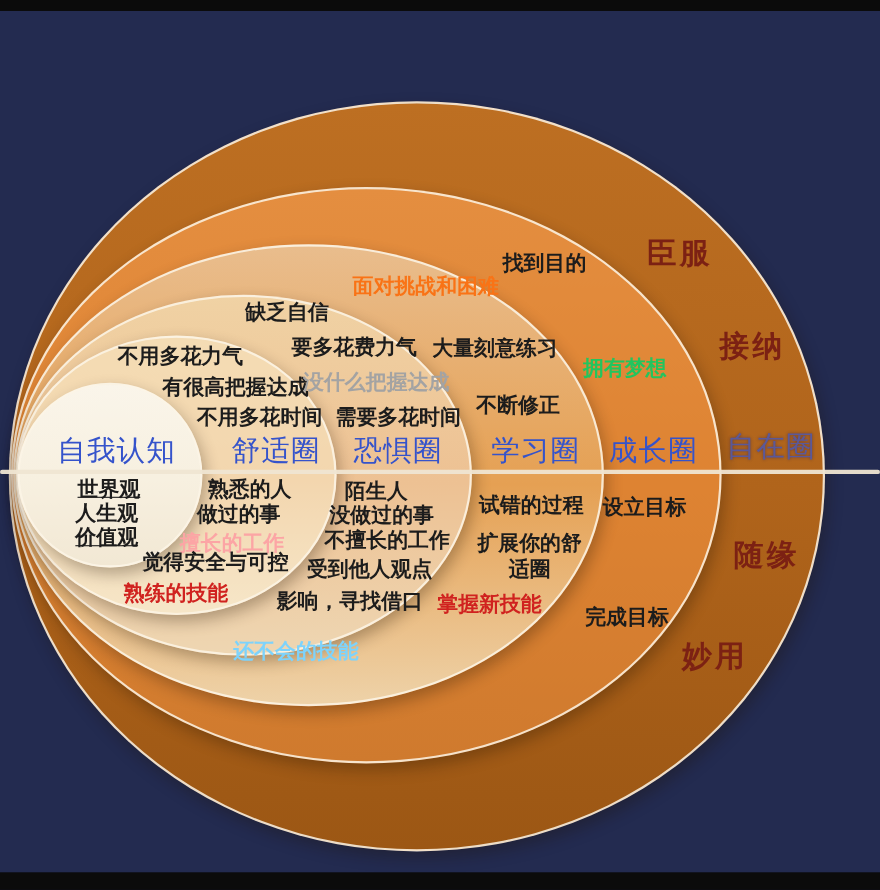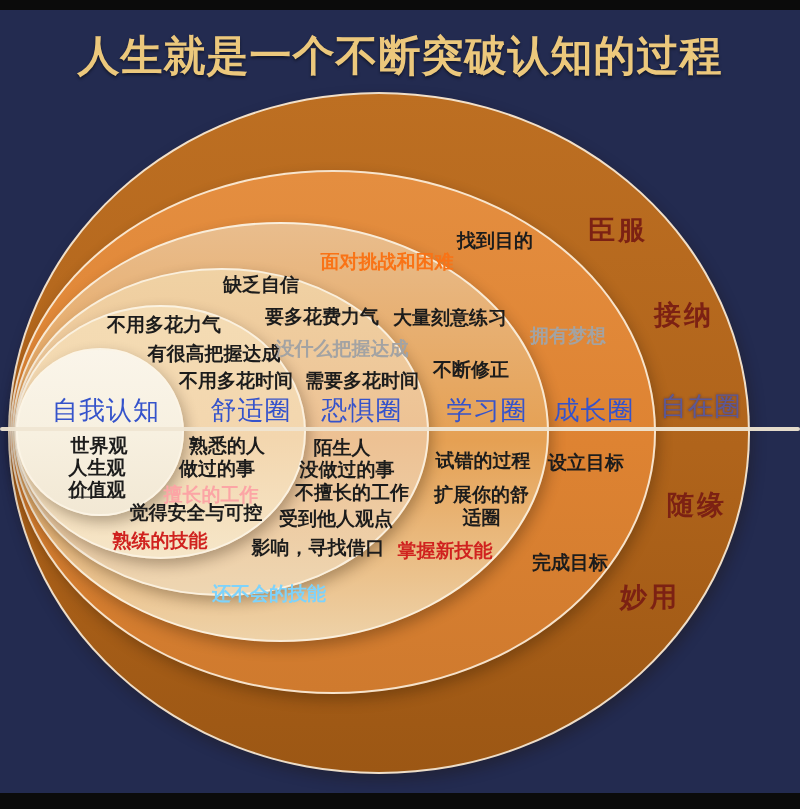--- a/index.html
+++ b/index.html
@@ -61,27 +61,27 @@
       <div class="zone-label" style="left: 594px; top: 410px; color: rgb(53, 83, 203);">成长圈</div>
       <div class="zone-label outer" style="left: 701px; top: 406px; color: rgb(70, 86, 184);">自在圈</div>
     </div>
   <div id="annotations-layer">
       <div class="anno item" style="left: 495px; top: 241px; color: rgb(28, 28, 28);">找到目的</div>
       <div class="anno item" style="left: 387px; top: 262px; color: #f97316;">面对挑战和困难</div>
       <div class="anno item" style="left: 261px; top: 285px; color: rgb(28, 28, 28);">缺乏自信</div>
       <div class="anno item" style="left: 164px; top: 325px; color: rgb(28, 28, 28);">不用多花力气</div>
       <div class="anno item" style="left: 322px; top: 317px; color: rgb(28, 28, 28);">要多花费力气</div>
       <div class="anno item" style="left: 450px; top: 318px; color: rgb(28, 28, 28);">大量刻意练习</div>
-      <div class="anno item" style="left: 568px; top: 336px; color: #a3a3a3;">拥有梦想</div>
+      <div class="anno item" style="left: 568px; top: 336px; color: #22c55e;">拥有梦想</div>
       <div class="anno item" style="left: 214px; top: 354px; color: rgb(28, 28, 28);">有很高把握达成</div>
       <div class="anno item" style="left: 342px; top: 349px; color: #a3a3a3;">没什么把握达成</div>
       <div class="anno item" style="left: 236px; top: 381px; color: rgb(28, 28, 28);">不用多花时间</div>
       <div class="anno item" style="left: 362px; top: 381px; color: rgb(28, 28, 28);">需要多花时间</div>
       <div class="anno item" style="left: 471px; top: 370px; color: rgb(28, 28, 28);">不断修正</div>
-      <div class="anno item" style="left: 99px; top: 446px; color: rgb(28, 28, 28);">世界观</div>
+      <div class="anno item" style="left: 99px; top: 446px; color: rgb(28, 28, 28); text-decoration: underline;">世界观</div>
       <div class="anno item" style="left: 97px; top: 468px; color: rgb(28, 28, 28);">人生观</div>
       <div class="anno item" style="left: 97px; top: 490px; color: rgb(28, 28, 28); text-decoration: underline;">价值观</div>
       <div class="anno item" style="left: 227px; top: 446px; color: rgb(28, 28, 28);">熟悉的人</div>
       <div class="anno item" style="left: 217px; top: 469px; color: rgb(28, 28, 28);">做过的事</div>
       <div class="anno item" style="left: 211px; top: 495px; color: #fca5a5;">擅长的工作</div>
       <div class="anno item" style="left: 196px; top: 513px; color: rgb(28, 28, 28);">觉得安全与可控</div>
       <div class="anno item" style="left: 342px; top: 448px; color: rgb(28, 28, 28);">陌生人</div>
       <div class="anno item" style="left: 347px; top: 470px; color: rgb(28, 28, 28);">没做过的事</div>
       <div class="anno item" style="left: 352px; top: 493px; color: rgb(28, 28, 28);">不擅长的工作</div>
       <div class="anno item" style="left: 336px; top: 519px; color: rgb(28, 28, 28);">受到他人观点</div>
@@ -92,16 +92,15 @@
       <div class="anno item" style="left: 586px; top: 463px; color: rgb(28, 28, 28);">设立目标</div>
       <div class="anno item" style="left: 570px; top: 563px; color: rgb(28, 28, 28);">完成目标</div>
       <div class="anno skill" style="left: 160px; top: 541px; color: rgb(208, 34, 31);">熟练的技能</div>
       <div class="anno skill" style="left: 226px; top: 594px; color: #7dd3fc; margin-left: 43px;">还不会的技能</div>
       <div class="anno skill" style="left: 445px; top: 551px; color: rgb(208, 34, 31);">掌握新技能</div>
       <div class="anno stage" style="left: 618px; top: 230px; color: rgb(124, 33, 19);">臣服</div>
       <div class="anno stage" style="left: 684px; top: 315px; color: rgb(124, 33, 19);">接纳</div>
       <div class="anno stage" style="left: 697px; top: 505px; color: rgb(124, 33, 19);">随缘</div>
       <div class="anno stage" style="left: 650px; top: 597px; color: rgb(124, 33, 19);">妙用</div>
     </div>
-  <div id="main-title" style="color: rgb(236, 200, 124);">人生就是一个不断突破认知的过程</div>
   <div id="top-bar" class="bar" style="background: rgb(11, 11, 11);"></div>
   <div id="bottom-bar" class="bar" style="background: rgb(11, 11, 11);"></div>
 </div>
 
 </body></html>

